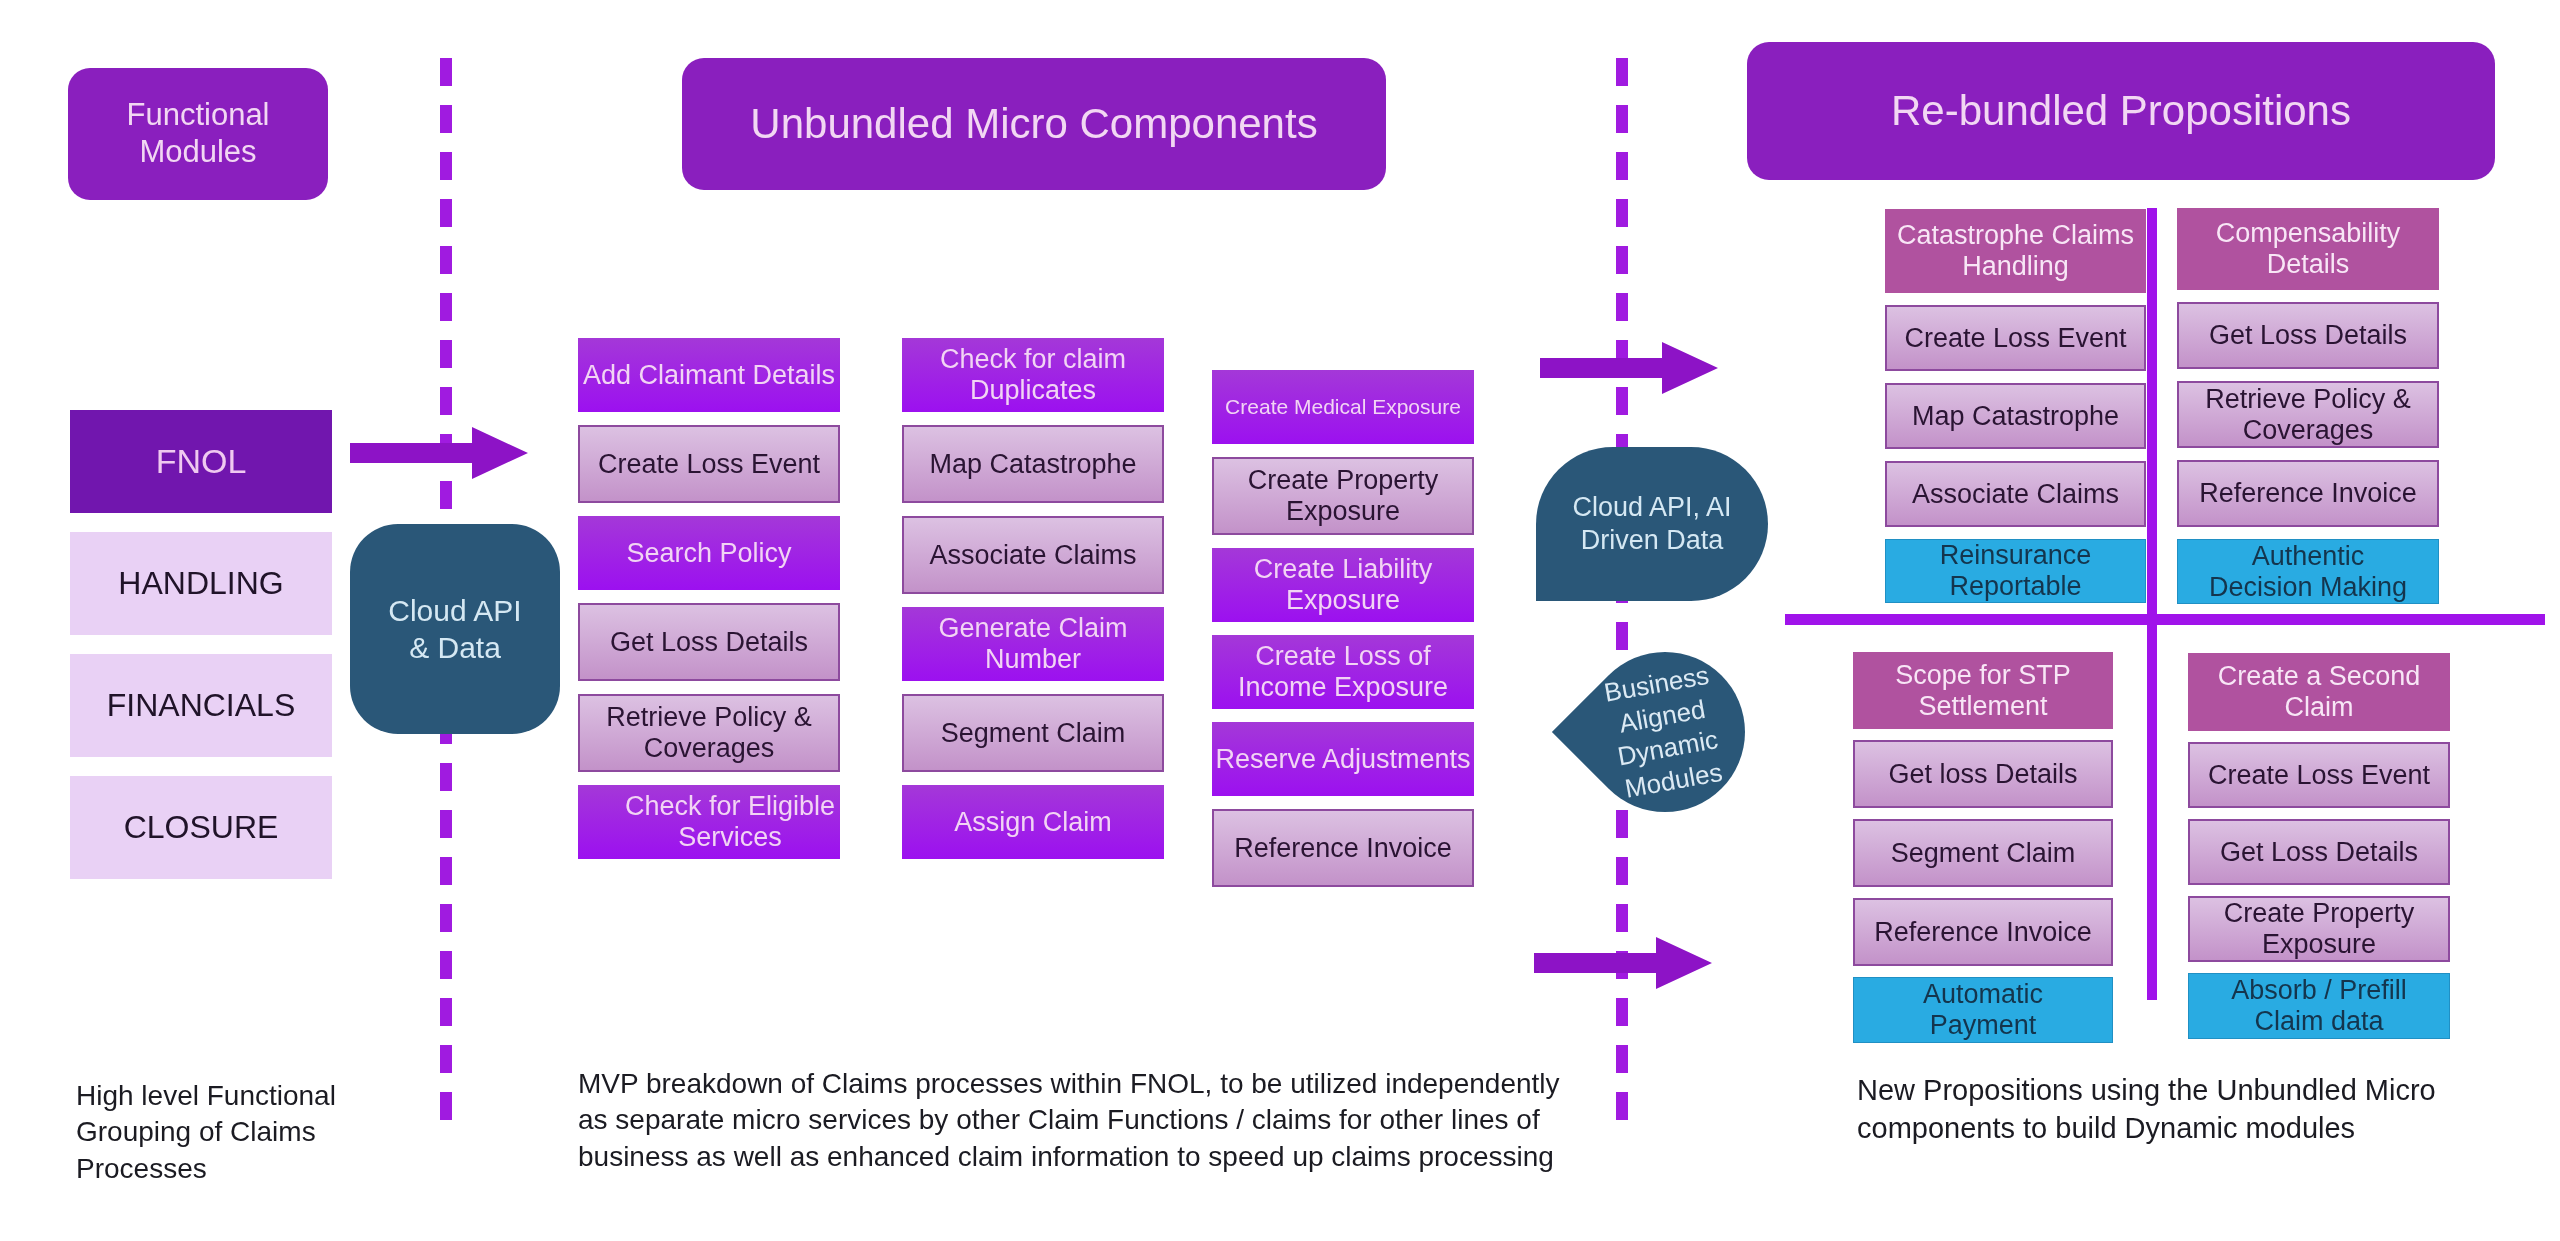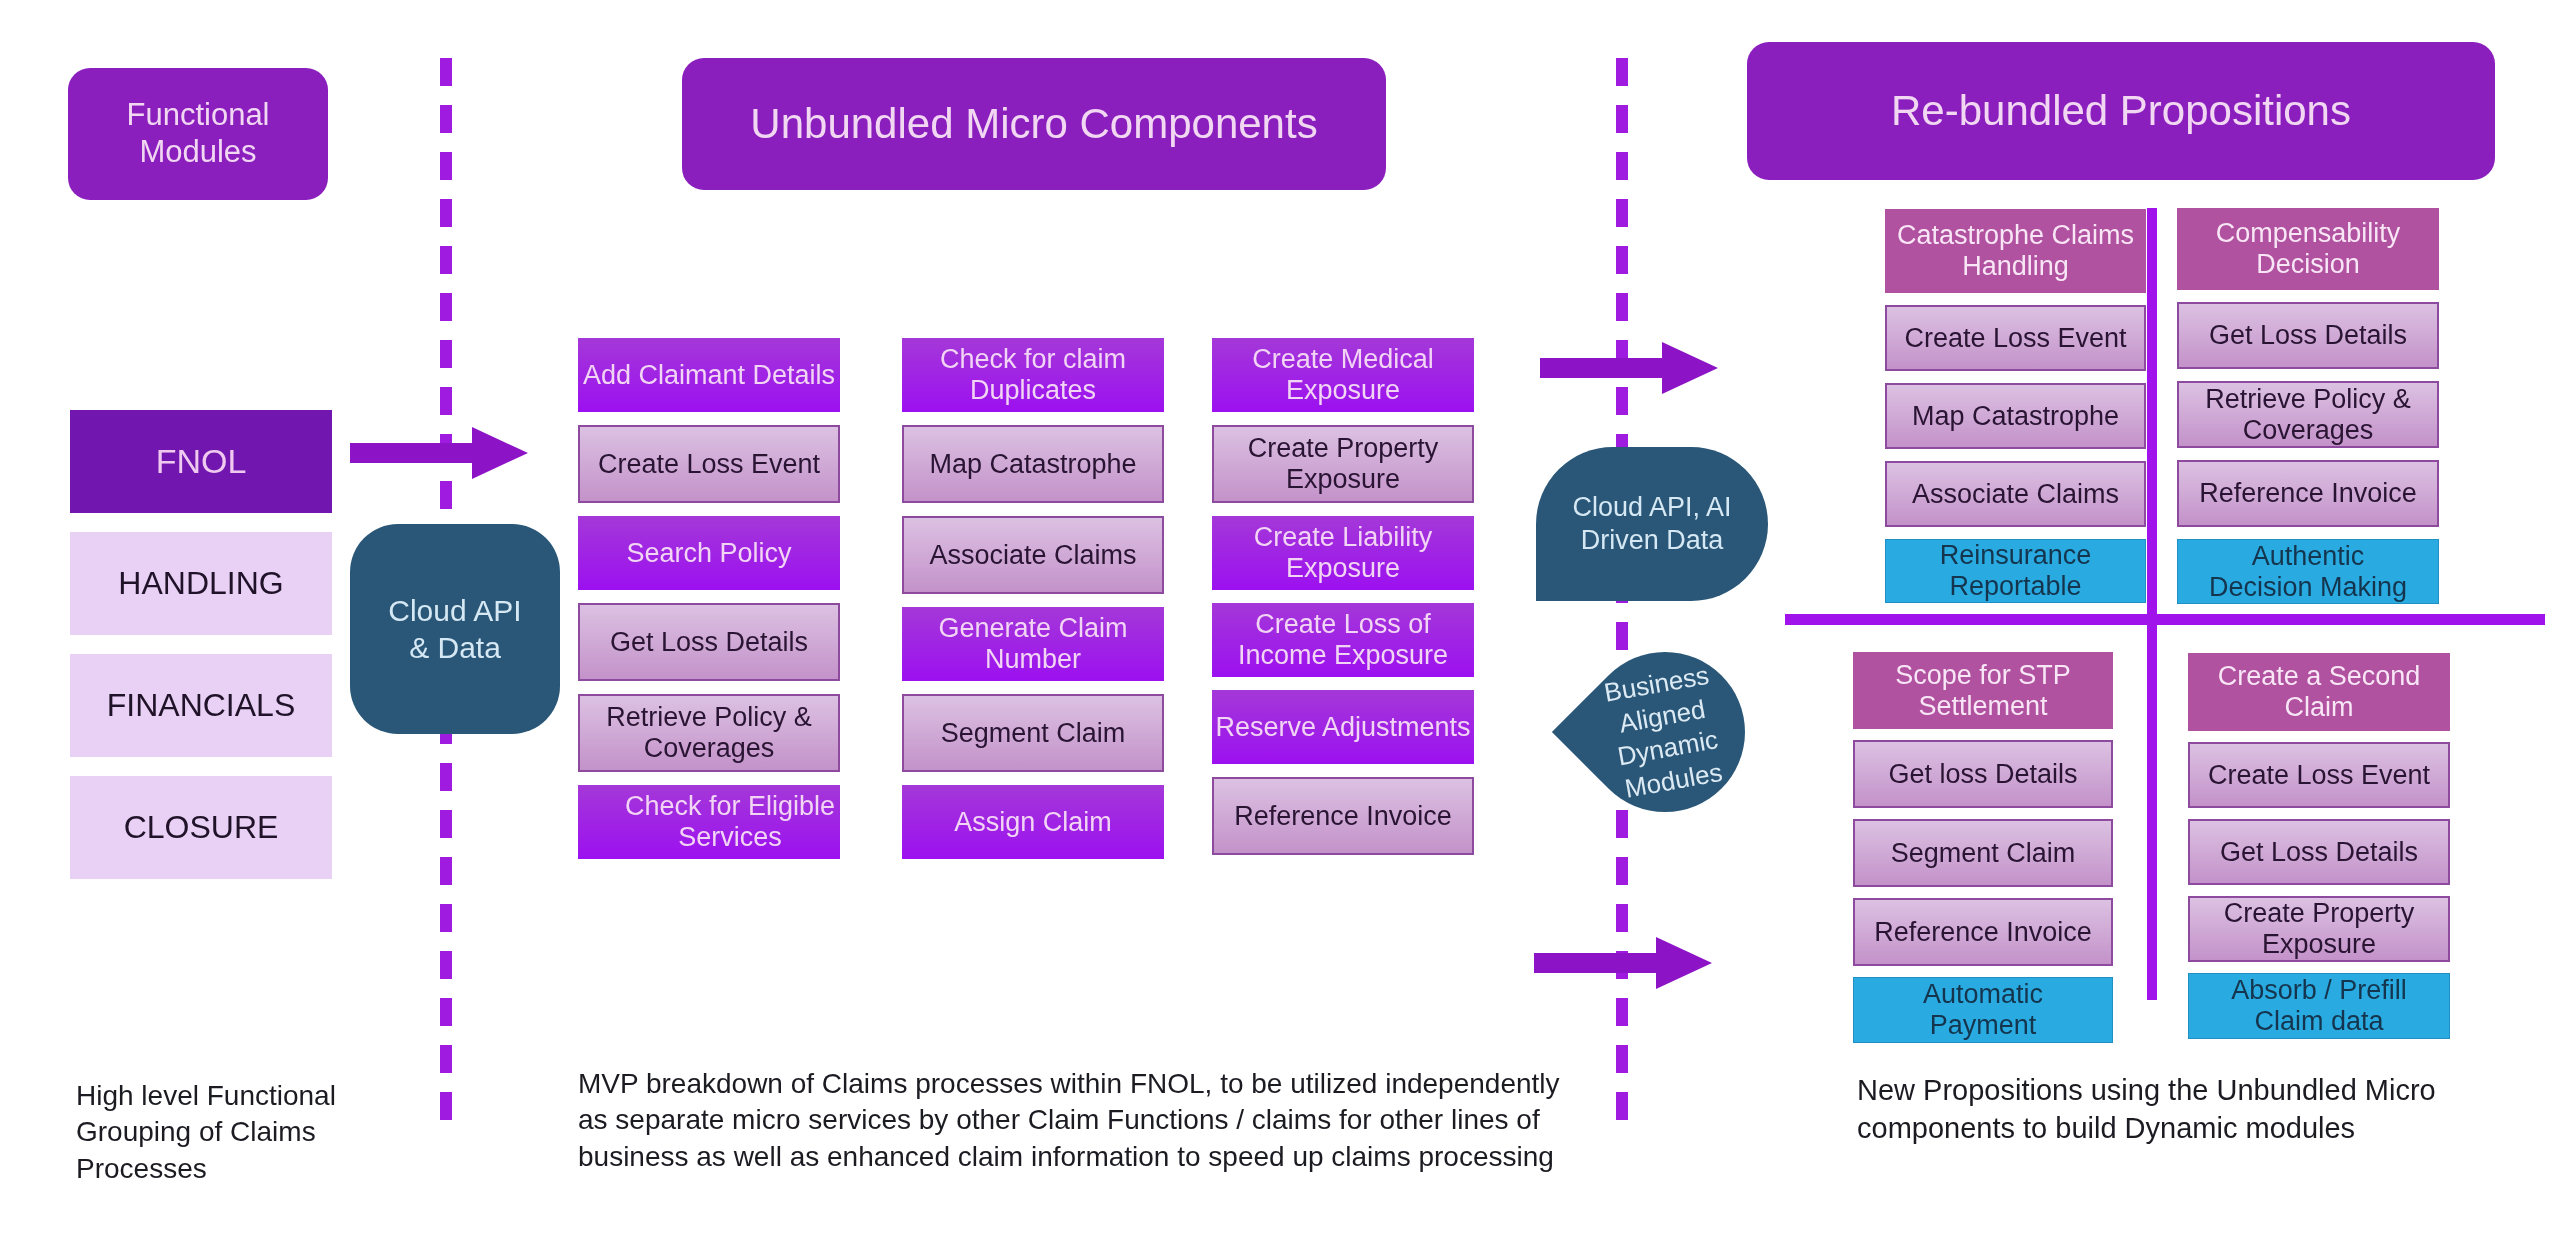--- a/index.html
+++ b/index.html
@@ -75,21 +75,21 @@
   <div class="col z2" style="left:902px; top:338px; width:262px; gap:13px;">
     <div class="box purpleG" style="height:74px; font-size:27px;">Check for claim Duplicates</div>
     <div class="box mauveG" style="height:74px; font-size:27px;">Map Catastrophe</div>
     <div class="box mauveG" style="height:74px; font-size:27px;">Associate Claims</div>
     <div class="box purpleG" style="height:74px; font-size:27px;">Generate Claim Number</div>
     <div class="box mauveG" style="height:74px; font-size:27px;">Segment Claim</div>
     <div class="box purpleG" style="height:74px; font-size:27px;">Assign Claim</div>
   </div>
 
   <div class="col z2" style="left:1212px; top:338px; width:262px; gap:13px;">
-    <div class="box purpleG" style="height:74px; font-size:27px;">Create Medical Exposure</div>
+    <div class="box purpleG" style="height:74px; font-size:21px;margin-top:32px;">Create Medical Exposure</div>
     <div class="box mauveG" style="height:74px; font-size:27px;">Create Property Exposure</div>
     <div class="box purpleG" style="height:74px; font-size:27px;">Create Liability Exposure</div>
     <div class="box purpleG" style="height:74px; font-size:27px;">Create Loss of Income Exposure</div>
     <div class="box purpleG" style="height:74px; font-size:27px;">Reserve Adjustments</div>
     <div class="box mauveG" style="height:74px; font-size:27px;">Reference Invoice</div>
   </div>
 
   <div class="cap" style="left:578px; top:1066px; width:1010px;">MVP breakdown of Claims processes within FNOL, to be utilized independently  as separate micro services by other Claim Functions /  claims for other lines of business as well as enhanced claim information to speed up claims processing</div>
 
   <svg class="abs z2" style="left:1540px; top:342px;" width="178" height="52" viewBox="0 0 178 52">
@@ -118,21 +118,21 @@
   <div class="col z2" style="left:1841px; top:209px; width:261px; gap:12px;padding-left:44px;">
     <div class="box magenta" style="height:84px; font-size:27px;">Catastrophe Claims Handling</div>
     <div class="box mauveG" style="height:62px; font-size:27px;">Create Loss Event</div>
     <div class="box mauveG" style="height:62px; font-size:27px;">Map Catastrophe</div>
     <div class="box mauveG" style="height:62px; font-size:27px;">Associate Claims</div>
     <div class="box cyanB preline" style="height:62px; font-size:27px;">Reinsurance
 Reportable</div>
   </div>
 
   <div class="col z2" style="left:2177px; top:208px; width:262px; gap:12px;">
-    <div class="box magenta" style="height:82px; font-size:27px;">Compensability Decision</div>
+    <div class="box magenta" style="height:82px; font-size:27px;">Compensability Details</div>
     <div class="box mauveG" style="height:63px; font-size:27px;">Get Loss Details</div>
     <div class="box mauveG" style="height:63px; font-size:27px;">Retrieve Policy &amp; Coverages</div>
     <div class="box mauveG" style="height:63px; font-size:27px;">Reference Invoice</div>
     <div class="box cyanB preline" style="height:63px; font-size:27px;">Authentic
 Decision Making</div>
   </div>
 
   <div class="col z2" style="left:1853px; top:652px; width:260px; gap:11px;">
     <div class="box magenta" style="height:77px; font-size:27px;">Scope for STP Settlement</div>
     <div class="box mauveG" style="height:64px; font-size:27px;">Get loss Details</div>

